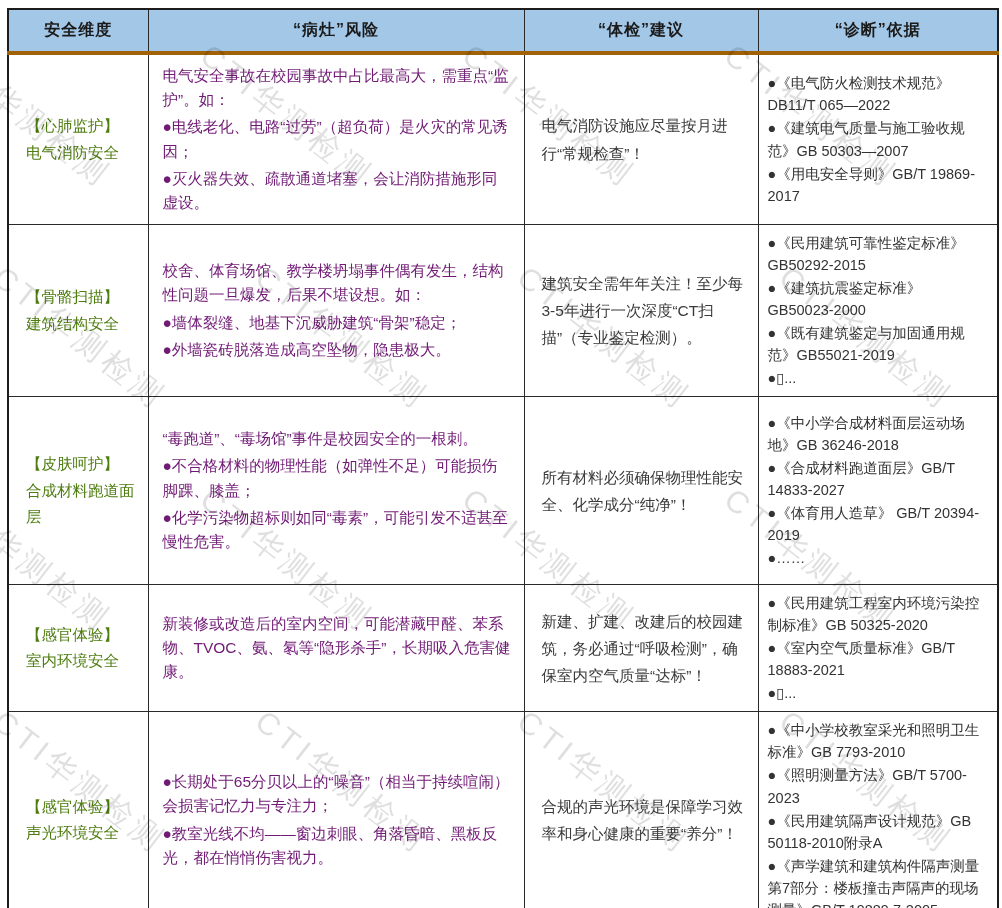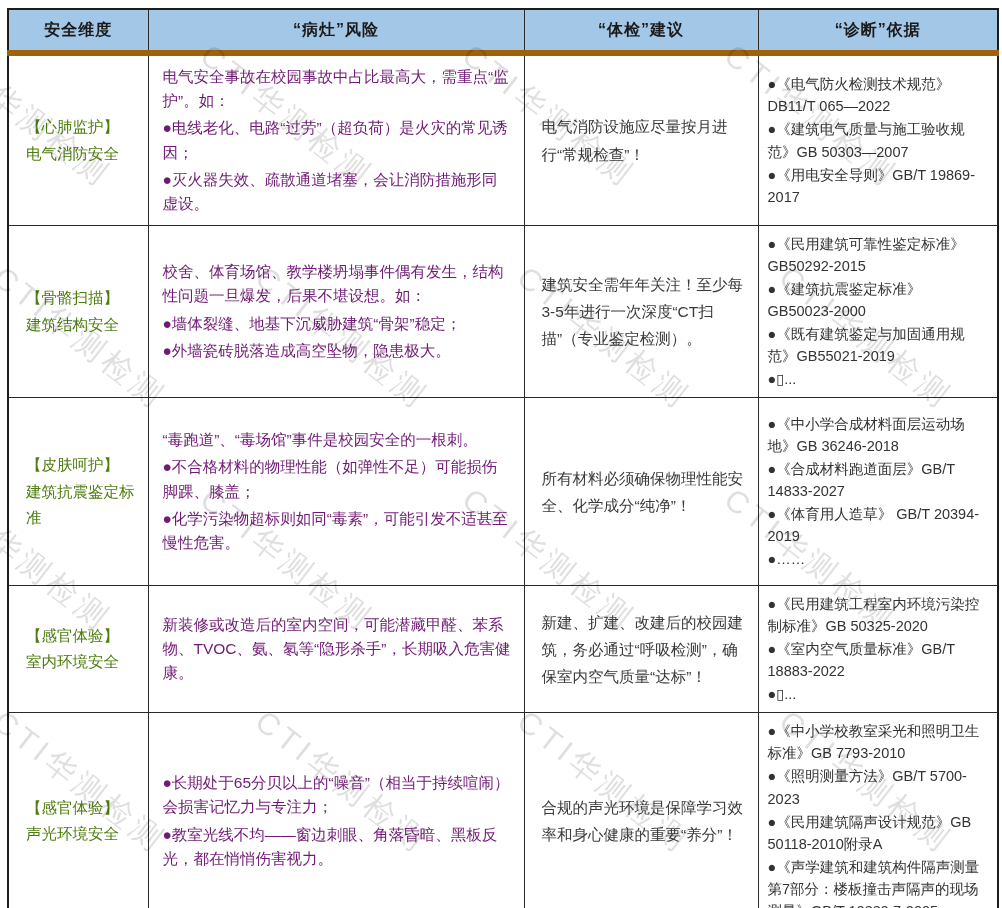--- a/index.html
+++ b/index.html
@@ -22,21 +22,21 @@
   thead tr{height:44px;}
   tbody tr:nth-child(1){height:163px;}
   tbody tr:nth-child(2){height:172px;}
   tbody tr:nth-child(3){height:188px;}
   tbody tr:nth-child(4){height:122px;}
   tbody tr:nth-child(5){height:198px;}
   .safety-table th{
     background:var(--header-bg,#a3c7e7);
     font-size:16px;font-weight:bold;color:#1a1a1a;
     text-align:center;letter-spacing:1px;
-    border-bottom:6px solid #a16207;
+    border-bottom:4px solid #a16207;
   }
   .cell-dimension{
     text-align:left;padding:4px 8px 4px 17px;
     font-size:15.5px;line-height:1.7;color:#4d7c0f;
   }
   .cell-risk{
     padding:6px 12px 6px 14px;font-size:15.5px;line-height:1.56;color:#701a75;
   }
   .cell-risk p{margin:3px 0;}
   .cell-advice{
@@ -111,21 +111,21 @@
         <td class="cell-basis">
           <p>●《民用建筑可靠性鉴定标准》GB50292-2015</p>
           <p>●《建筑抗震鉴定标准》GB50023-2000</p>
           <p>●《既有建筑鉴定与加固通用规范》GB55021-2019</p>
           <p>●▯...</p>
         </td>
       </tr>
       <tr>
         <td class="cell-dimension">
           <div>【皮肤呵护】</div>
-          <div>建筑抗震鉴定标准</div>
+          <div>合成材料跑道面层</div>
         </td>
         <td class="cell-risk">
           <p>“毒跑道”、“毒场馆”事件是校园安全的一根刺。</p>
           <p>●不合格材料的物理性能（如弹性不足）可能损伤脚踝、膝盖；</p>
           <p>●化学污染物超标则如同“毒素”，可能引发不适甚至慢性危害。</p>
         </td>
         <td class="cell-advice">
           <div>所有材料必须确保物理性能安全、化学成分“纯净”！</div>
         </td>
         <td class="cell-basis">
@@ -141,21 +141,21 @@
           <div>室内环境安全</div>
         </td>
         <td class="cell-risk">
           <p>新装修或改造后的室内空间，可能潜藏甲醛、苯系物、TVOC、氨、氡等“隐形杀手”，长期吸入危害健康。</p>
         </td>
         <td class="cell-advice">
           <div>新建、扩建、改建后的校园建筑，务必通过“呼吸检测”，确保室内空气质量“达标”！</div>
         </td>
         <td class="cell-basis">
           <p>●《民用建筑工程室内环境污染控制标准》GB 50325-2020</p>
-          <p>●《室内空气质量标准》GB/T 18883-2022</p>
+          <p>●《室内空气质量标准》GB/T 18883-2021</p>
           <p>●▯...</p>
         </td>
       </tr>
       <tr>
         <td class="cell-dimension">
           <div>【感官体验】</div>
           <div>声光环境安全</div>
         </td>
         <td class="cell-risk">
           <p>●长期处于65分贝以上的“噪音”（相当于持续喧闹）会损害记忆力与专注力；</p>

